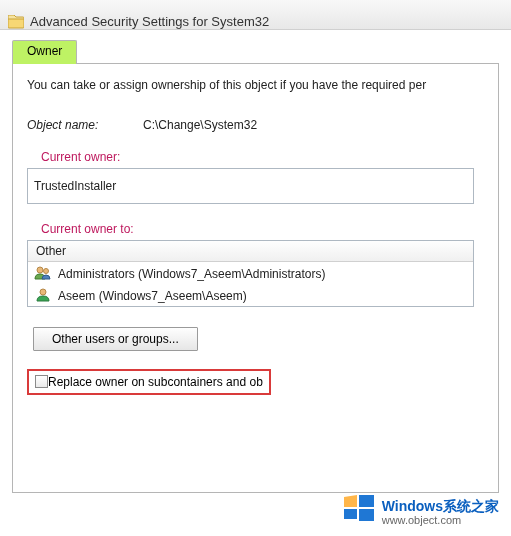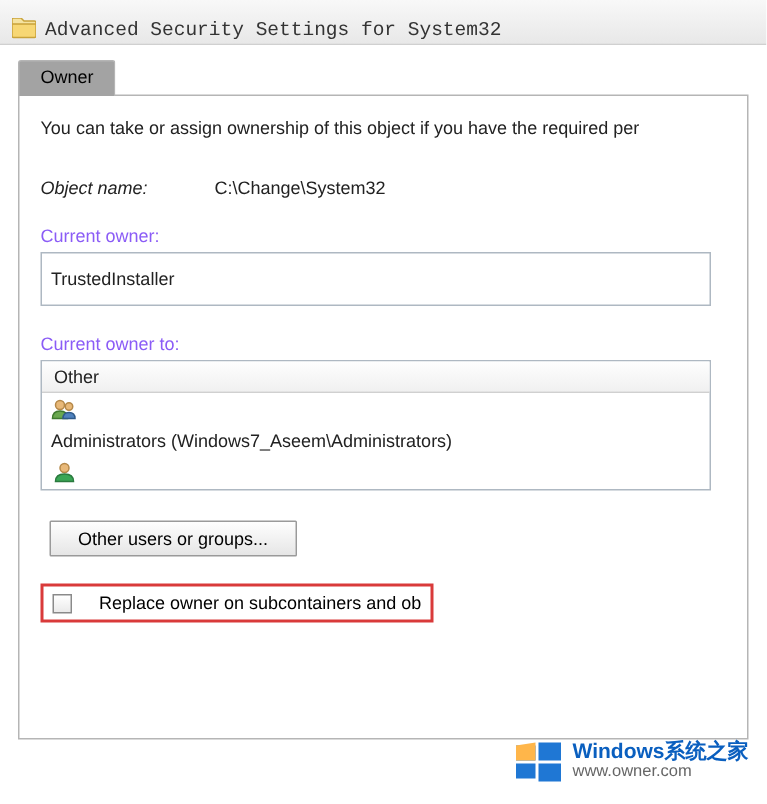--- a/index.html
+++ b/index.html
@@ -10,39 +10,38 @@
       width: 511px;
       height: 536px;
       overflow: hidden;
       position: relative;
     }
     .titlebar {
       height: 30px;
       background: linear-gradient(to bottom, #f8f8f8, #e8e8e8);
       border-bottom: 1px solid #d0d0d0;
       display: flex;
-      align-items: flex-start;
-      padding: 12px 8px;
+      align-items: flex-end;
+      padding: 0 8px;
       gap: 6px;
-      font-family: Liberation Mono, monospace;
     }
     .titlebar .icon svg { display: block; }
     .titlebar .title { font-size: 13px; color: #333; }
     .content {
       padding: 10px 12px 0 12px;
     }
     .tabstrip {
       display: flex;
       position: relative;
       height: 24px;
     }
     .tab {
       border: 1px solid #b5b5b5;
       border-bottom: none;
-      background: #a3a3a3;
+      background: #bef264;
       padding: 3px 14px;
       font-size: 12px;
       border-radius: 2px 2px 0 0;
       position: relative;
       z-index: 2;
       cursor: pointer;
     }
     .tabpanel {
       border: 1px solid #b5b5b5;
       margin-top: -1px;
@@ -59,22 +58,23 @@
     .row {
       display: flex;
       margin-bottom: 18px;
       font-size: 12px;
       color: #222;
     }
     .row .label { width: 116px; font-style: italic; }
     .row .value { flex: 1; }
     .section-label {
       font-size: 12px;
-      color: #8b5cf6;
+      color: #be185d;
       margin-bottom: 4px;
+      margin-left: 14px;
     }
     .textbox {
       width: 100%;
       border: 1px solid #aeb8c2;
       background: #fff;
       padding: 3px 6px;
       font-size: 12px;
       color: #222;
       height: 36px;
     }
@@ -86,61 +86,60 @@
     }
     .listheader {
       background: linear-gradient(to bottom, #fefefe, #f0f0f0);
       border-bottom: 1px solid #d0d0d0;
       padding: 3px 8px;
       font-size: 12px;
       color: #222;
     }
     .listitem {
       display: flex;
-      align-items: flex-start;
+      align-items: flex-end;
       padding: 3px 6px;
       gap: 6px;
       font-size: 12px;
       color: #222;
       cursor: pointer;
-      flex-direction: column;
     }
     .listitem .picon { width: 18px; height: 16px; display: flex; align-items: center; justify-content: center; }
     .button {
       border: 1px solid #9a9a9a;
       background: linear-gradient(to bottom, #fefefe, #e6e6e6);
       padding: 4px 18px;
       font-size: 12px;
       border-radius: 1px;
       cursor: pointer;
       display: inline-block;
       margin-left: 6px;
       margin-bottom: 18px;
     }
     .checkbox-row {
       display: flex;
-      align-items: flex-end;
-      gap: 18px;
+      align-items: flex-start;
+      gap: 0;
       border: 2px solid #d93a3a;
       padding: 4px 6px;
       width: fit-content;
       max-width: 370px;
     }
     .checkbox {
       width: 13px; height: 13px;
       border: 1px solid #8a8a8a;
       background: linear-gradient(to bottom, #fff, #eaeaea);
       cursor: pointer;
     }
     .watermark {
       position: absolute;
       right: 6px;
       bottom: 6px;
       display: flex;
-      align-items: flex-start;
+      align-items: flex-end;
       gap: 6px;
       padding: 4px 6px;
     }
     .watermark .wtext {
       display: flex; flex-direction: column; line-height: 1.1;
     }
     .watermark .wtext .cn {
       font-size: 14px; color: #0a5fbf; font-weight: 600;
     }
     .watermark .wtext .url {
@@ -195,20 +194,21 @@
         <span>Administrators (Windows7_Aseem\Administrators)</span>
       </div>
 
       <div class="listitem">
         <span class="picon">
           <svg width="18" height="14" viewBox="0 0 18 14">
             <circle cx="9" cy="4" r="3" fill="#e8b878" stroke="#b58848"></circle>
             <path d="M3,13 Q3,8 9,8 Q15,8 15,13 Z" fill="#3aa655" stroke="#2a7a3e"></path>
           </svg>
         </span>
+        <span>Aseem (Windows7_Aseem\Aseem)</span>
       </div>
     </div>
 
     <div class="button">Other users or groups...</div>
 
     <div class="checkbox-row">
       <div class="checkbox"></div>
       <span>Replace owner on subcontainers and ob</span>
     </div>
 
@@ -220,15 +220,15 @@
     <svg width="34" height="30" viewBox="0 0 34 30">
       <rect x="2" y="4" width="13" height="10" fill="#1f77d4"></rect>
       <rect x="17" y="2" width="15" height="12" fill="#1f77d4"></rect>
       <rect x="2" y="16" width="13" height="10" fill="#1f77d4"></rect>
       <rect x="17" y="16" width="15" height="12" fill="#1f77d4"></rect>
       <path d="M2 4 L15 2 L15 14 L2 14 Z" fill="#ffb64a"></path>
     </svg>
   </span>
   <span class="wtext">
     <span class="cn">Windows系统之家</span>
-    <span class="url">www.owner.com</span>
+    <span class="url">www.object.com</span>
   </span>
 </div>
 
 </body></html>

